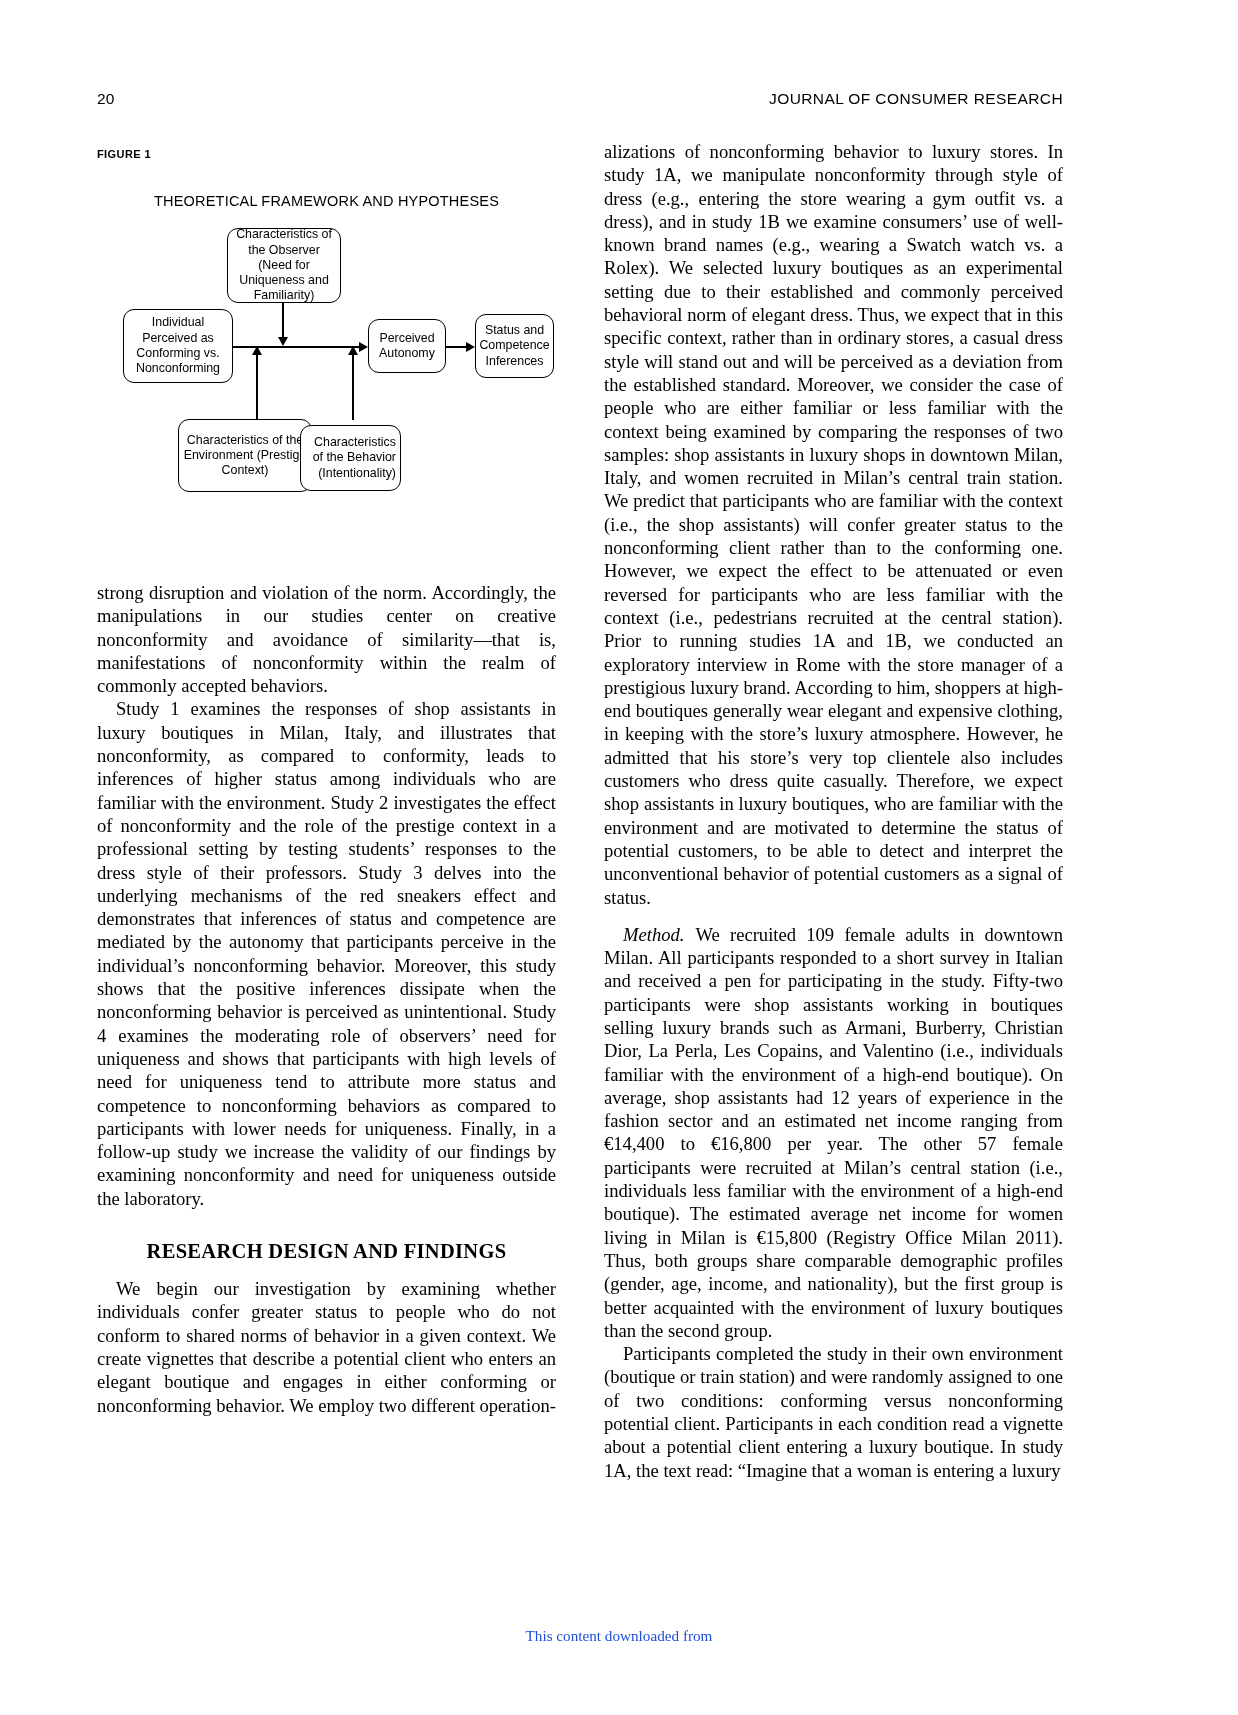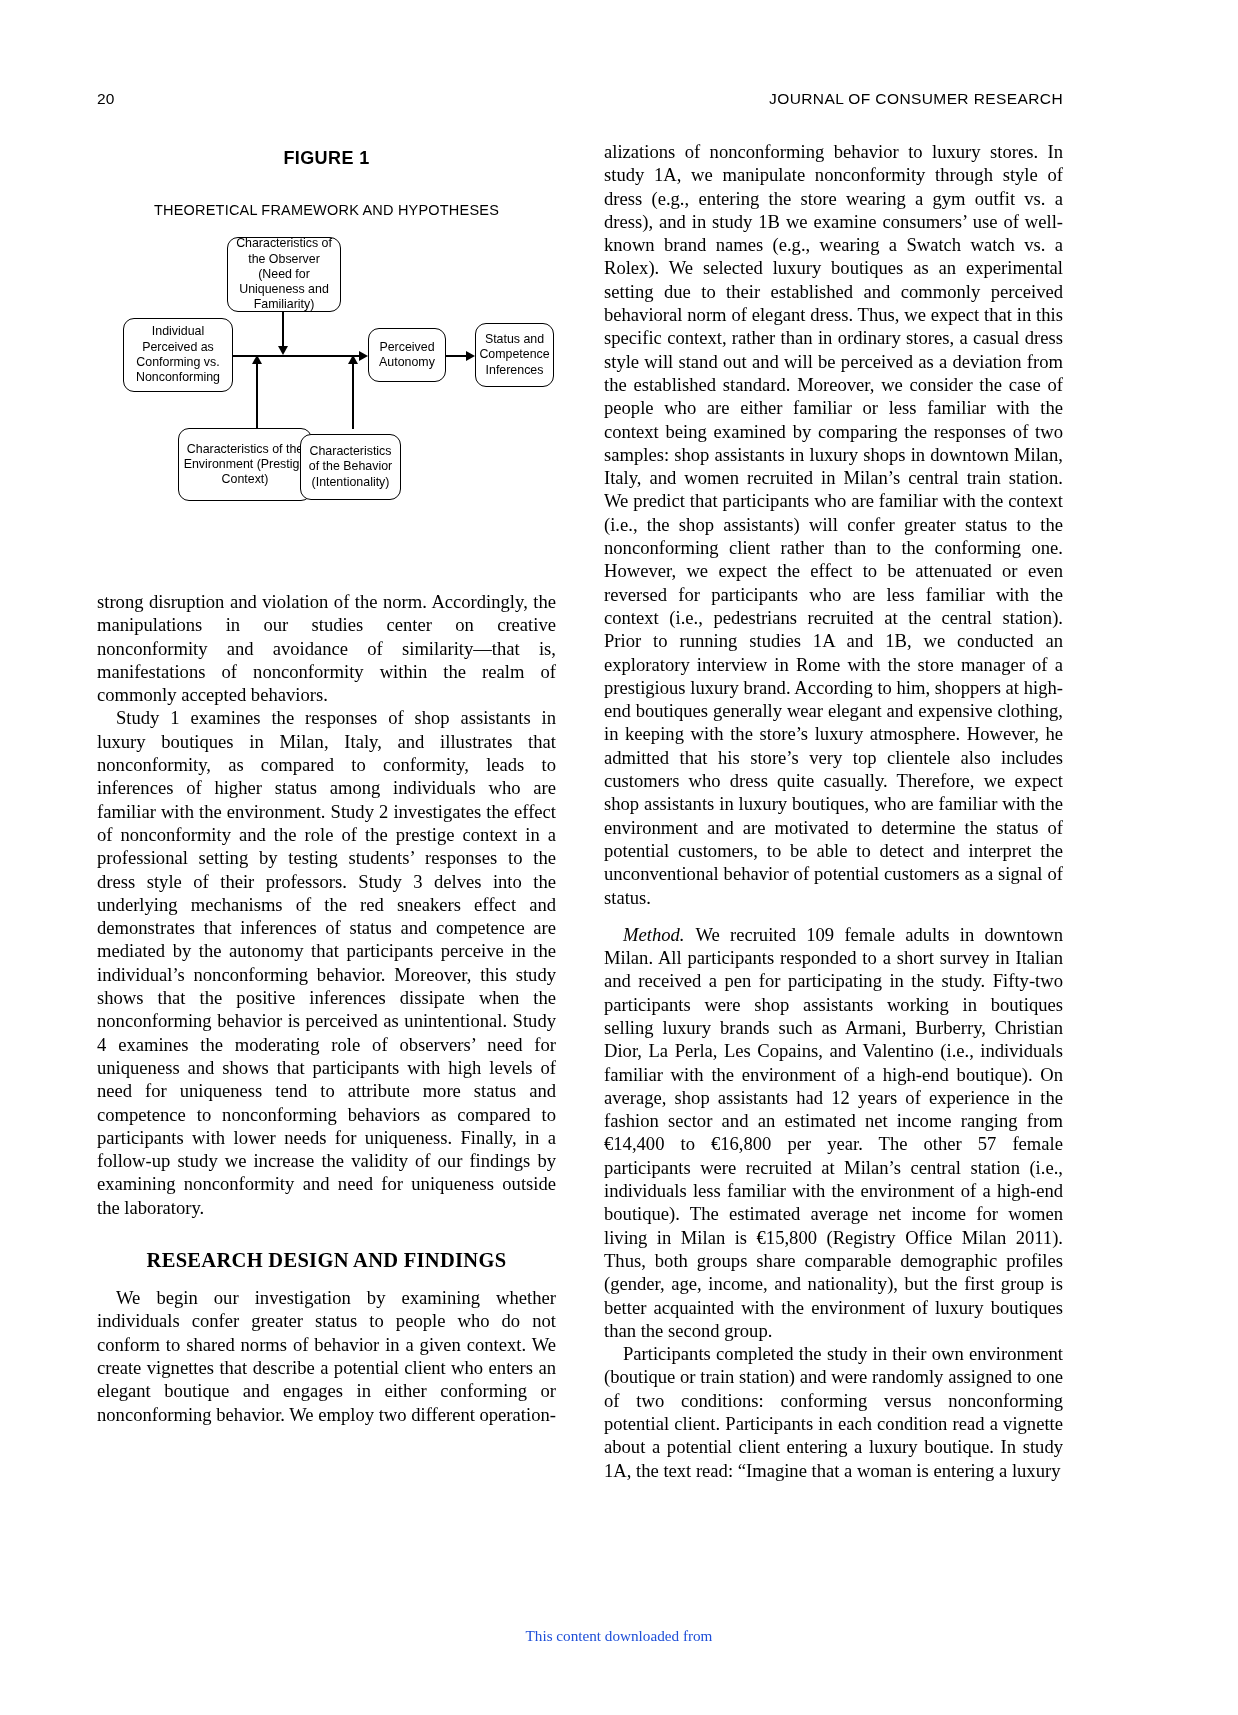--- a/index.html
+++ b/index.html
@@ -65,24 +65,24 @@
   }
   p.body.indent { text-indent: 19px; }
 
   
   .figure {
     position: relative;
     width: 459px;
     margin-bottom: 0;
   }
   .fig-num {
-    text-align: center;
+    text-align: left;
     font-family: "Liberation Sans", sans-serif;
     font-weight: bold;
-    font-size: 18px;
+    font-size: 11px;
     letter-spacing: 0.4px;
     margin: 8px 0 0 0;
   }
   .fig-caption {
     text-align: center;
     font-family: "Liberation Sans", sans-serif;
     font-size: 14.5px;
     letter-spacing: 0.2px;
     margin: 33px 0 12px 0;
   }
@@ -233,21 +233,21 @@
           </div>
 
           <div class="node" style="left:378px; top:89px; width:79px; height:64px;">
             <span>Status and Competence Inferences</span>
           </div>
 
           <div class="node" style="left:68px; top:194px; width:134px; height:73px;margin-left:13px;">
             <span>Characteristics of the Environment (Prestige Context)</span>
           </div>
 
-          <div class="node" style="left:203px; top:200px; width:101px; height:66px;">
+          <div class="node" style="left:203px; top:200px; width:101px; height:66px;text-align:right;">
             <span>Characteristics of the Behavior (Intentionality)</span>
           </div>
 
         </div>
       </div>
 
       <div style="height:56px"></div>
 
       <p class="body">strong disruption and violation of the norm. Accordingly, the manipulations in our studies center on creative nonconformity and avoidance of similarity—that is, manifestations of nonconformity within the realm of commonly accepted behaviors.</p>
       <p class="body indent">Study 1 examines the responses of shop assistants in luxury boutiques in Milan, Italy, and illustrates that nonconformity, as compared to conformity, leads to inferences of higher status among individuals who are familiar with the environment. Study 2 investigates the effect of nonconformity and the role of the prestige context in a professional setting by testing students’ responses to the dress style of their professors. Study 3 delves into the underlying mechanisms of the red sneakers effect and demonstrates that inferences of status and competence are mediated by the autonomy that participants perceive in the individual’s nonconforming behavior. Moreover, this study shows that the positive inferences dissipate when the nonconforming behavior is perceived as unintentional. Study 4 examines the moderating role of observers’ need for uniqueness and shows that participants with high levels of need for uniqueness tend to attribute more status and competence to nonconforming behaviors as compared to participants with lower needs for uniqueness. Finally, in a follow-up study we increase the validity of our findings by examining nonconformity and need for uniqueness outside the laboratory.</p>

